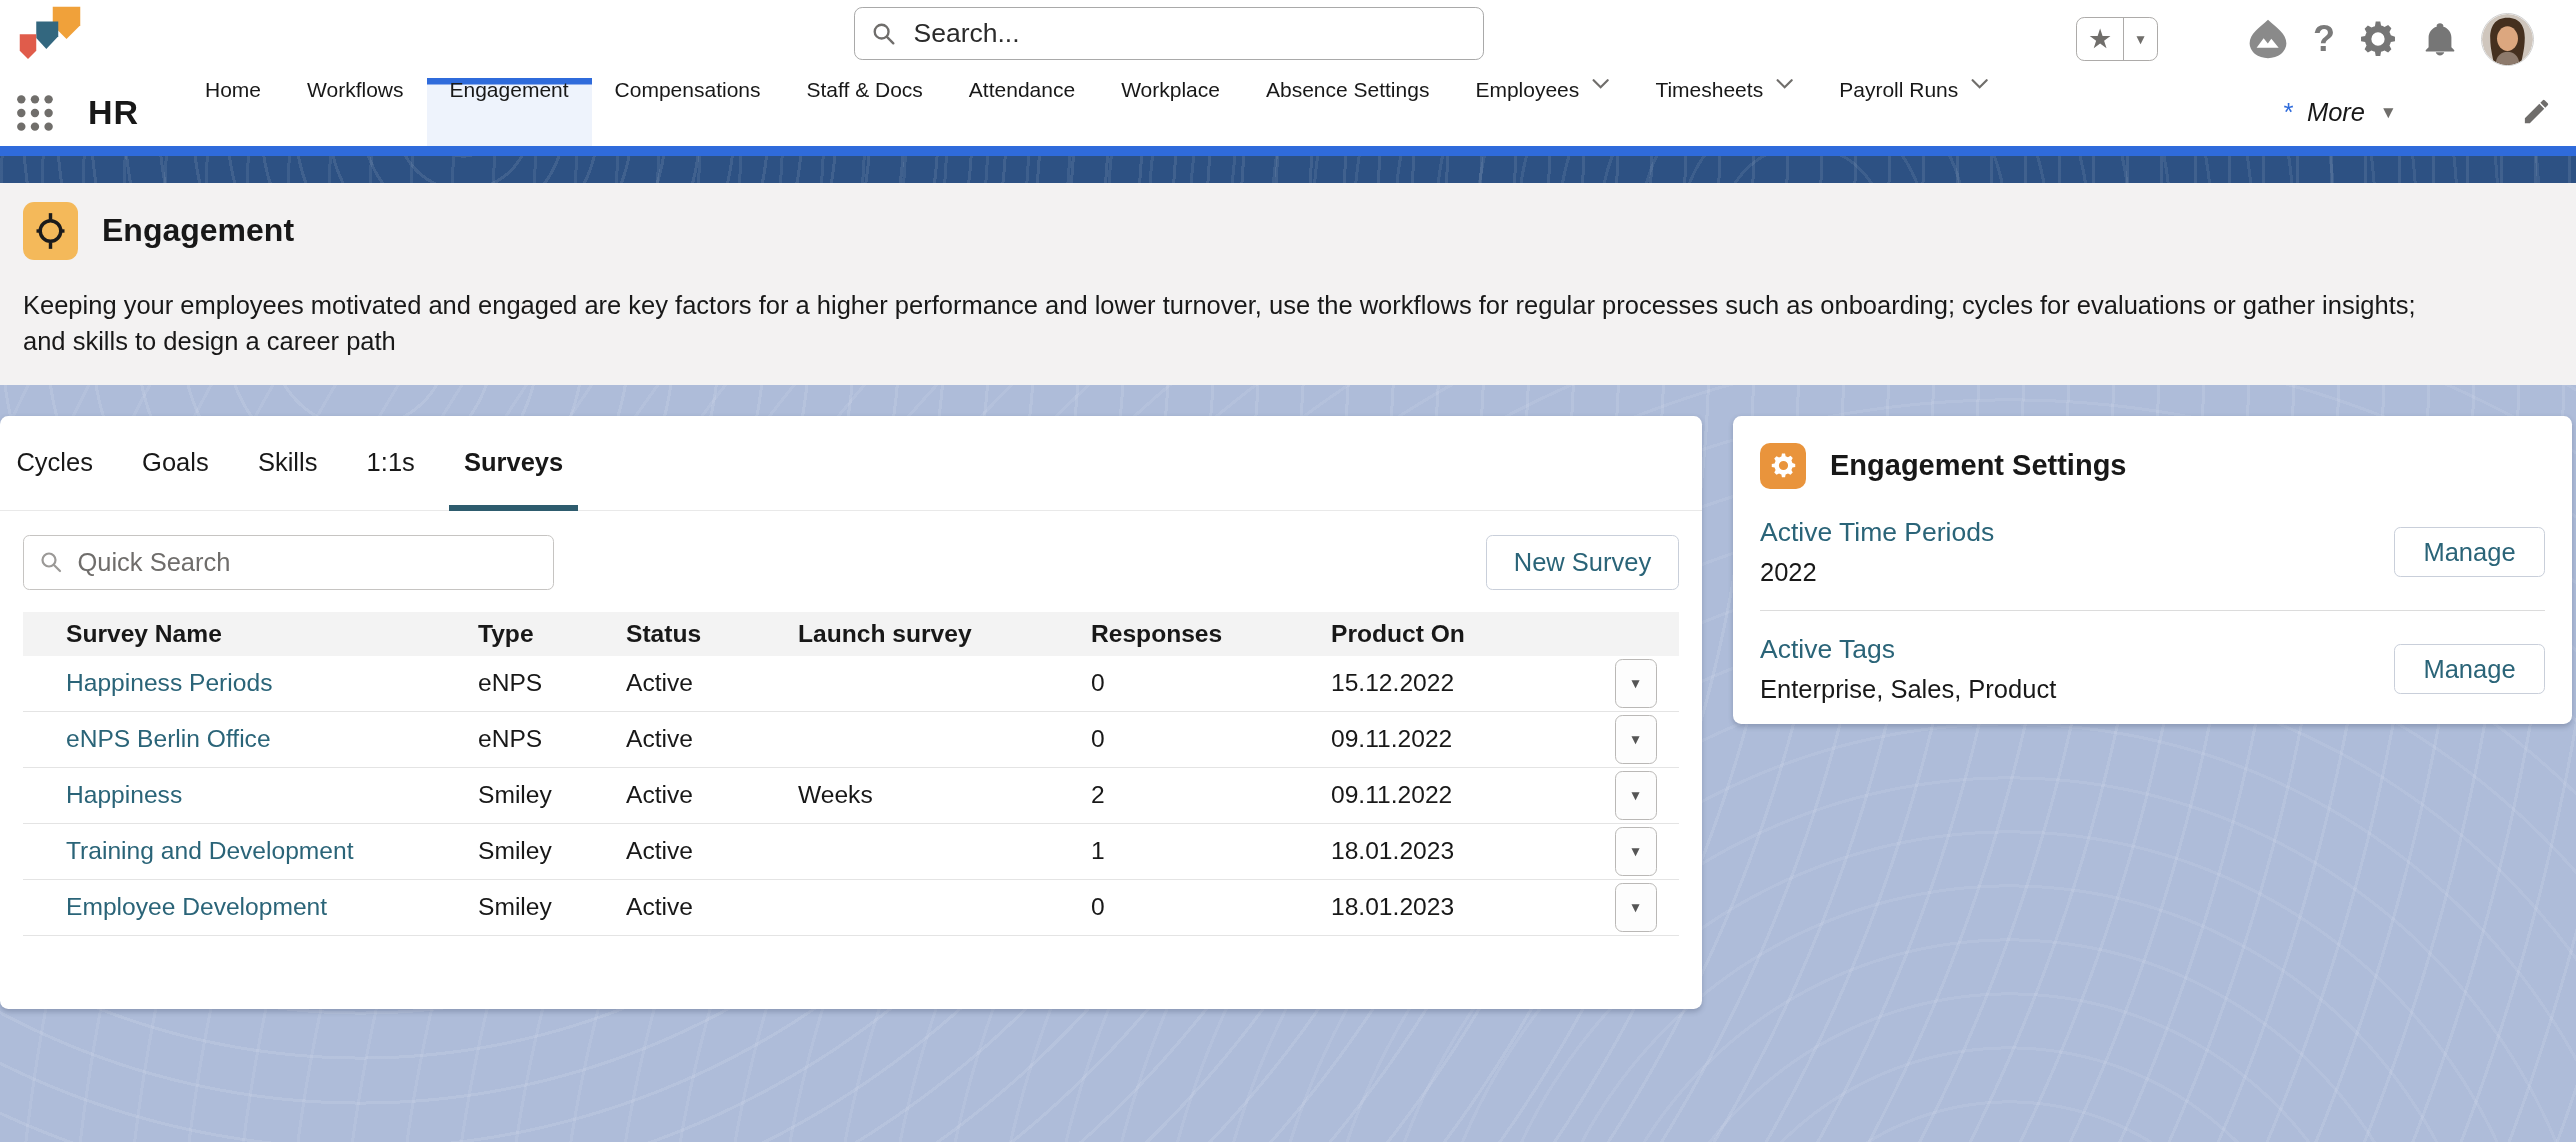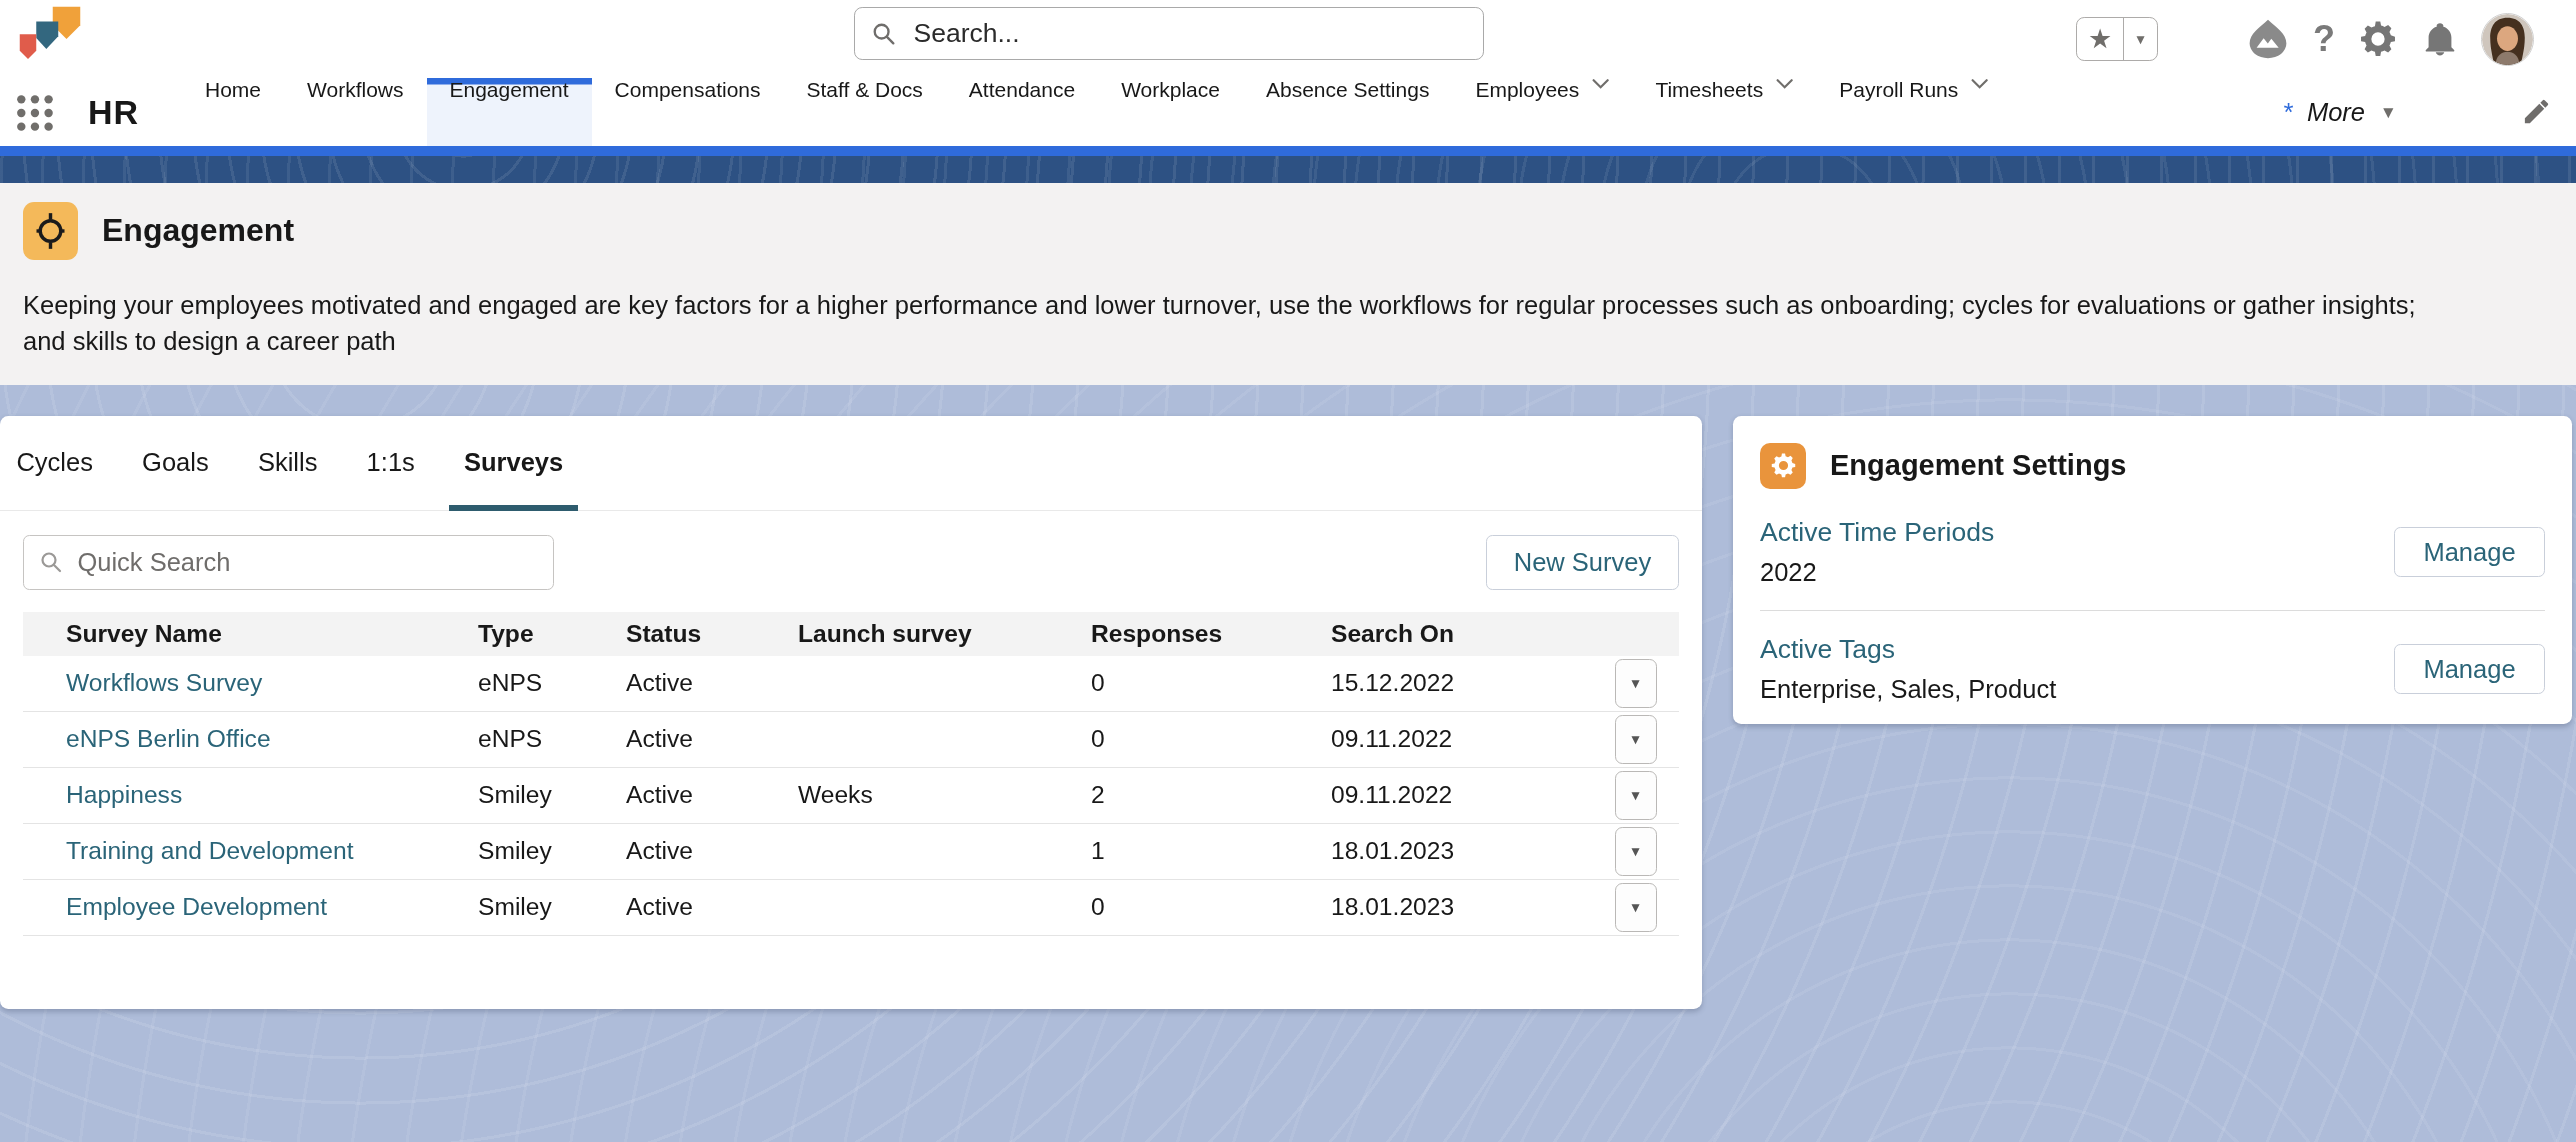--- a/index.html
+++ b/index.html
@@ -314,26 +314,26 @@
       <button class="btn new-survey-btn">New Survey</button>
     </div>
 
     <div class="table">
       <div class="t-row t-head">
           <div class="t-cell">Survey Name</div>
           <div class="t-cell">Type</div>
           <div class="t-cell">Status</div>
           <div class="t-cell">Launch survey</div>
           <div class="t-cell">Responses</div>
-          <div class="t-cell">Search On</div>
+          <div class="t-cell">Product On</div>
           <div class="t-cell"></div>
         </div>
       <div>
           <div class="t-row t-body-row">
-            <div class="t-cell"><span class="row-link">Workflows Survey</span></div>
+            <div class="t-cell"><span class="row-link">Happiness Periods</span></div>
             <div class="t-cell">eNPS</div>
             <div class="t-cell">Active</div>
             <div class="t-cell"></div>
             <div class="t-cell">0</div>
             <div class="t-cell">15.12.2022</div>
             <div class="t-cell row-action">
               <div class="row-action-btn">▼</div>
             </div>
           </div>
           <div class="t-row t-body-row">

